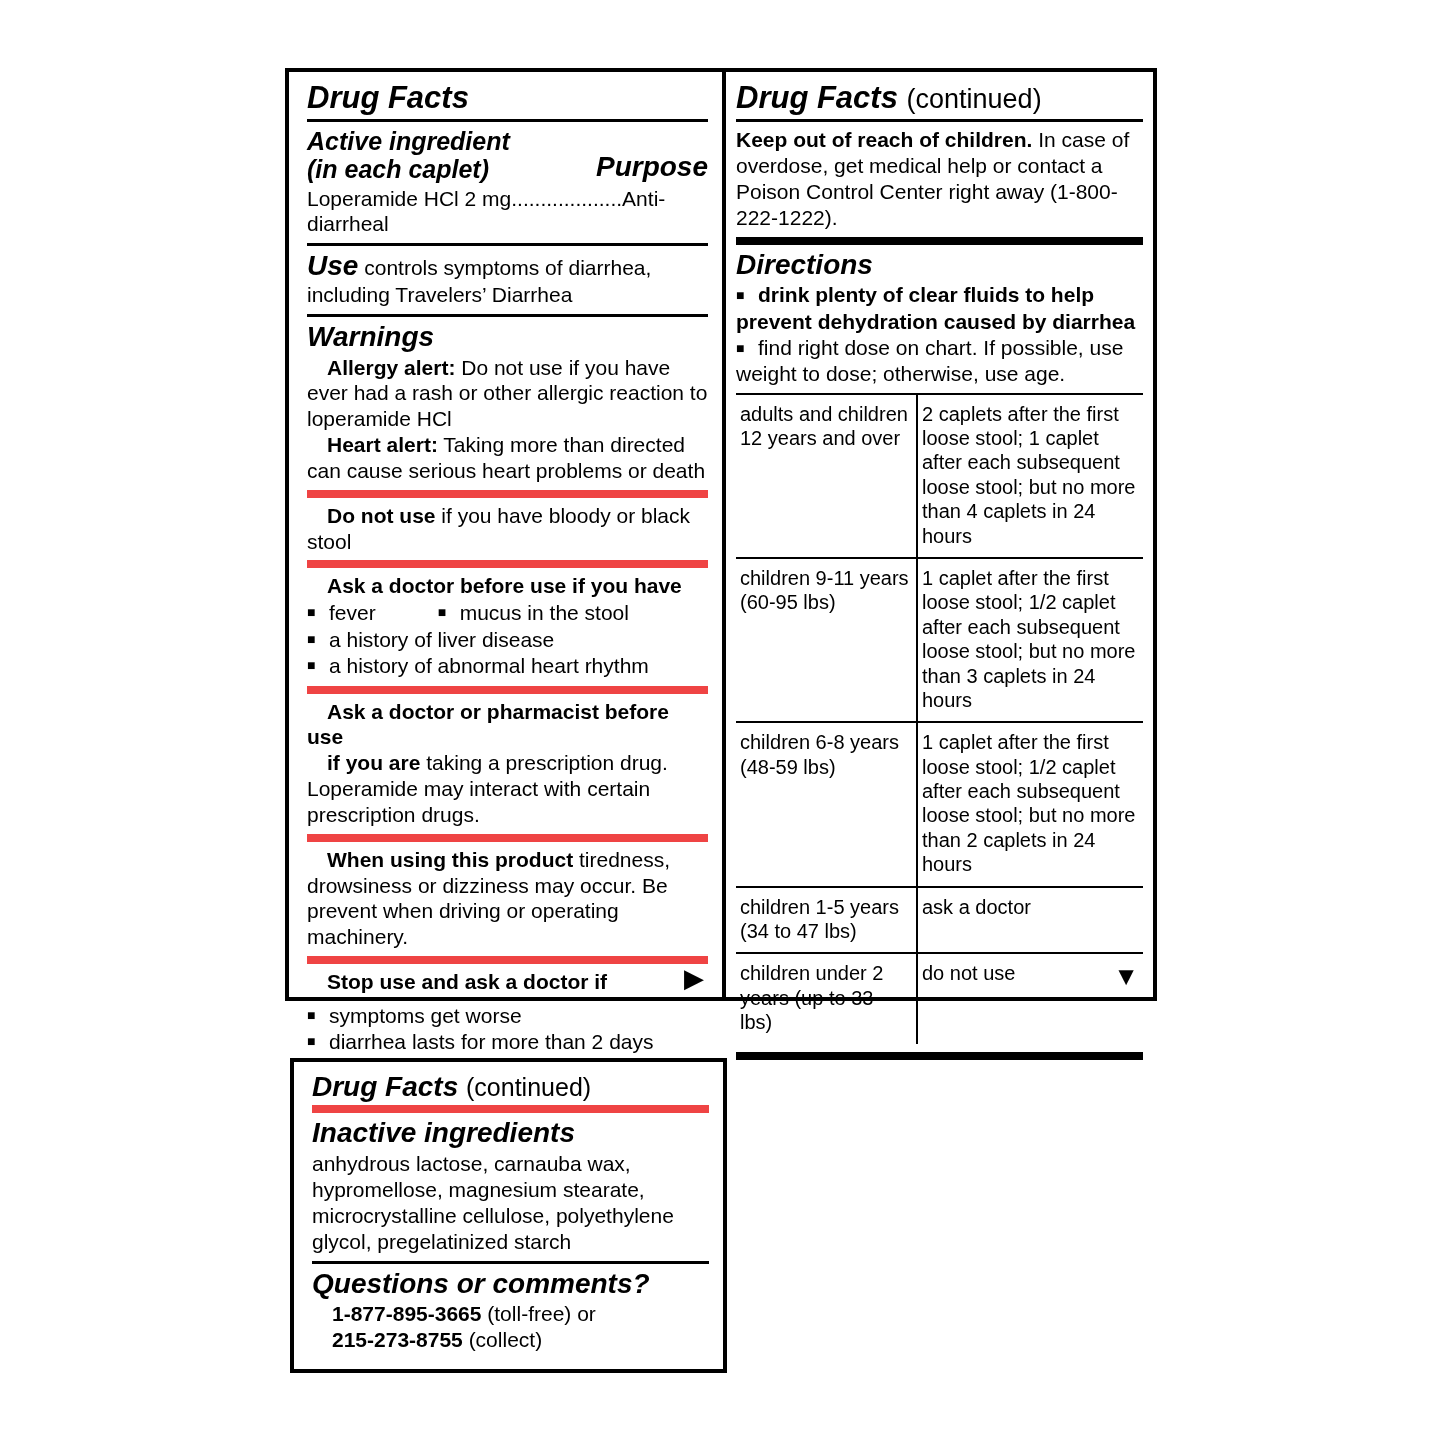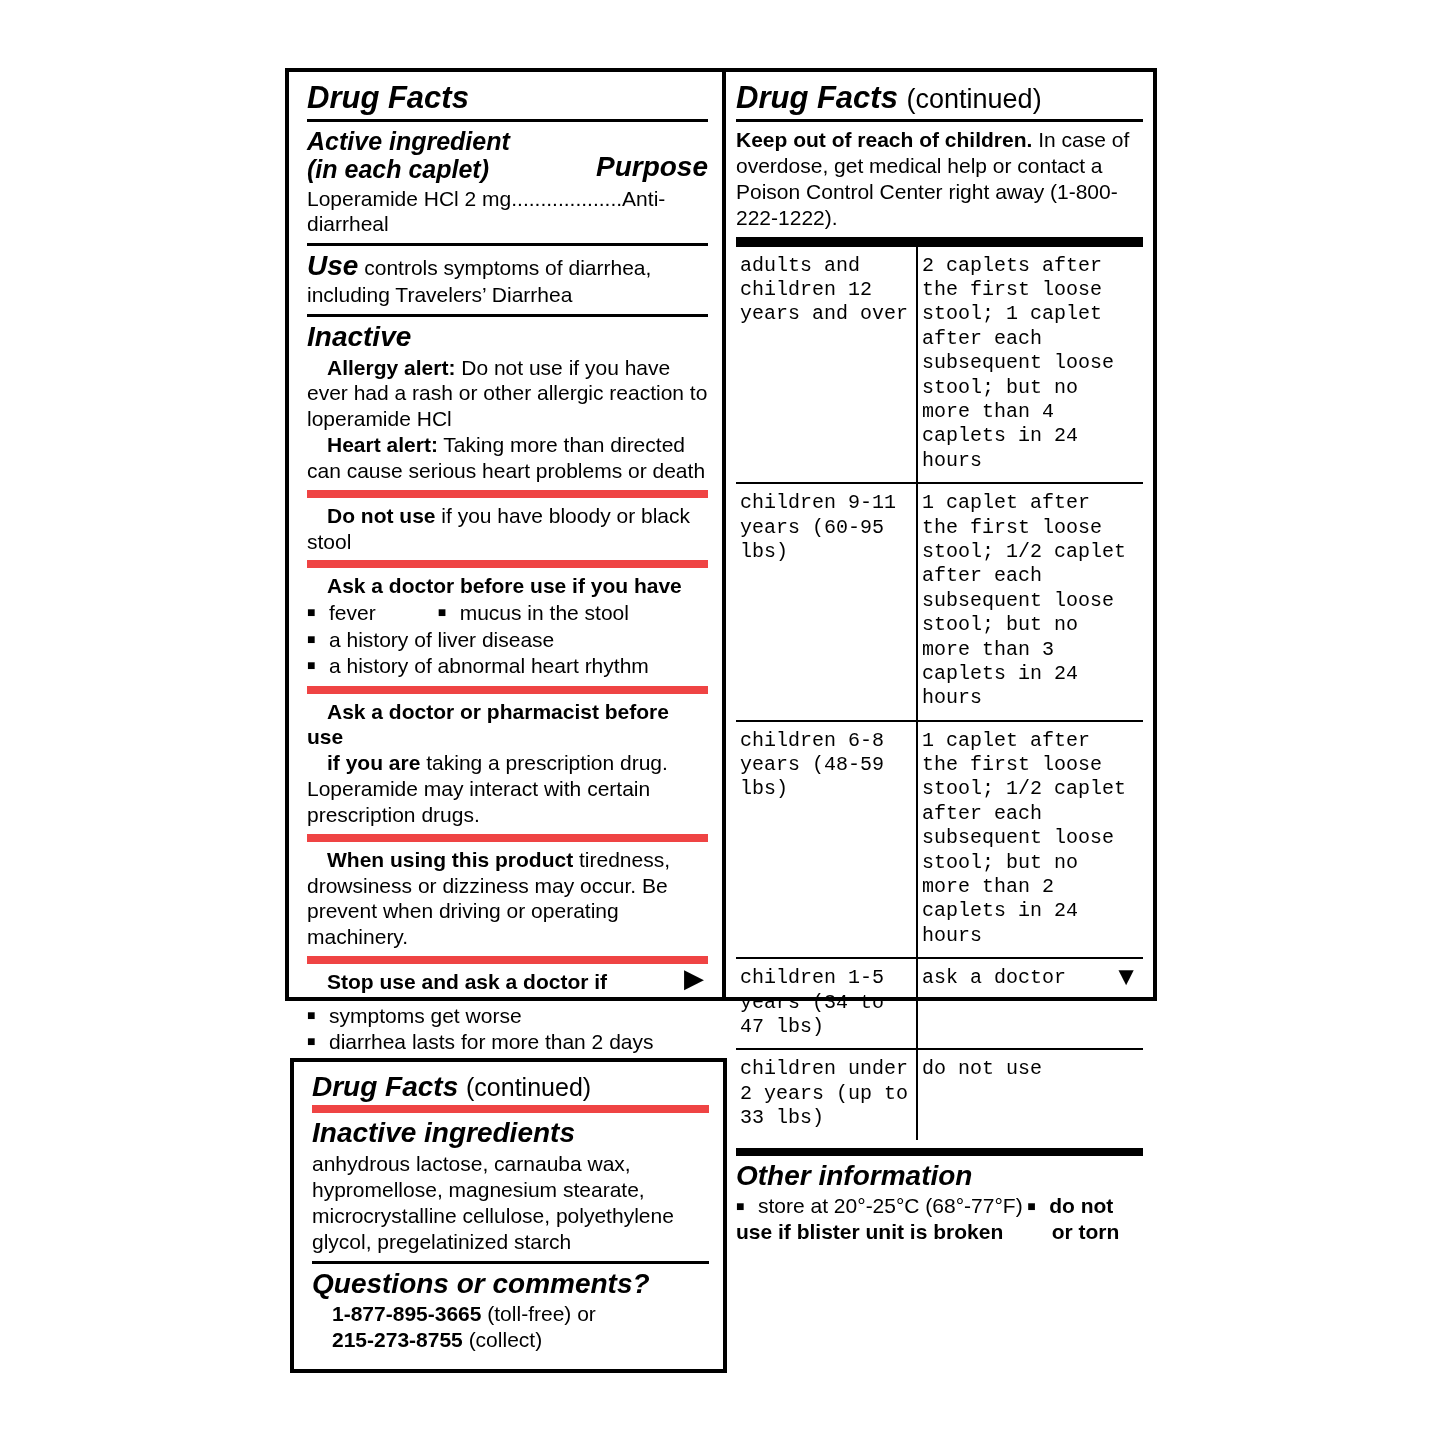--- a/index.html
+++ b/index.html
@@ -126,21 +126,20 @@
     content: "\25A0"; position: absolute; left: 0; top: 0;
     font-size: 14px; line-height: 1.8;
   }
   .dir-bullets .b.normal { font-weight: normal; }
 
   table.dose {
     width: 100%;
     border-collapse: collapse;
     font-size: 20px;
     line-height: 1.22;
-    font-family: Liberation Mono, monospace;
   }
   table.dose td {
     border-top: 2px solid #000;
     vertical-align: top;
     padding: 7px 6px 9px 4px;
   }
   table.dose tr:first-child td { border-top: 2px solid #000; }
   table.dose td.age {
     width: 170px;
     border-right: 2px solid #000;
@@ -200,21 +199,21 @@
     </div>
 
     <div class="sec rule-med">
       <div class="body-txt">
         <span class="hdr-italic-lg">Use</span>
         <span style="font-size:21px;">controls symptoms of diarrhea, including Travelers’ Diarrhea</span>
       </div>
     </div>
 
     <div class="sec">
-      <div class="hdr-italic-lg">Inactive</div>
+      <div class="hdr-italic-lg">Warnings</div>
       <div class="body-txt" style="margin-top:2px;">
         <b>Allergy alert:</b>
         <span>Do not use if you have ever had a rash or other allergic reaction to loperamide HCl</span>
       </div>
       <div class="body-txt">
         <b>Heart alert:</b>
         <span>Taking more than directed can cause serious heart problems or death</span>
       </div>
     </div>
     <div class="rule-thin"></div>
@@ -281,20 +280,27 @@
       <span class="cont">(continued)</span>
     </div>
 
     <div class="sec rule-thick">
       <div class="keepout">
         <b>Keep out of reach of children.</b>
         <span>In case of overdose, get medical help or contact a Poison Control Center right away (1-800-222-1222).</span>
       </div>
     </div>
 
+    <div class="sec">
+      <div class="hdr-italic-lg">Directions</div>
+      <div class="dir-bullets" style="margin-top:2px;">
+        <span class="b">drink plenty of clear fluids to help prevent dehydration caused by diarrhea</span>
+        <span class="b normal">find right dose on chart. If possible, use weight to dose; otherwise, use age.</span>
+      </div>
+    </div>
 
     <table class="dose">
       <tbody>
           <tr>
         <td class="age">adults and children 12 years and over</td>
         <td>2 caplets after the first loose stool; 1 caplet after each subsequent loose stool; but no more than 4 caplets in 24 hours</td>
       </tr>
       <tr>
         <td class="age">children 9-11 years (60-95 lbs)</td>
         <td>1 caplet after the first loose stool; 1/2 caplet after each subsequent loose stool; but no more than 3 caplets in 24 hours</td>
@@ -309,28 +315,20 @@
       </tr>
       <tr>
         <td class="age">children under 2 years (up to 33 lbs)</td>
         <td>do not use</td>
       </tr>
     </tbody>
       </table>
 
     <div style="border-top:8px solid #000; margin-top:8px;"></div>
 
-    <div class="sec otherinfo">
-      <div class="hdr-italic-lg">Other information</div>
-      <div style="margin-top:2px;">
-        <span class="b">store at 20°-25°C (68°-77°F)</span>
-        <span class="b bold">do not use if blister unit is broken</span>
-        <span class="b bold cont">or torn</span>
-      </div>
-    </div>
 
     <div class="arrow-down">▼</div>
   </div>
 </div>
 
 <div class="panel-lower">
 
   <div class="title-row rule-thin">
     <span>Drug Facts</span>
     <span class="cont">(continued)</span>

